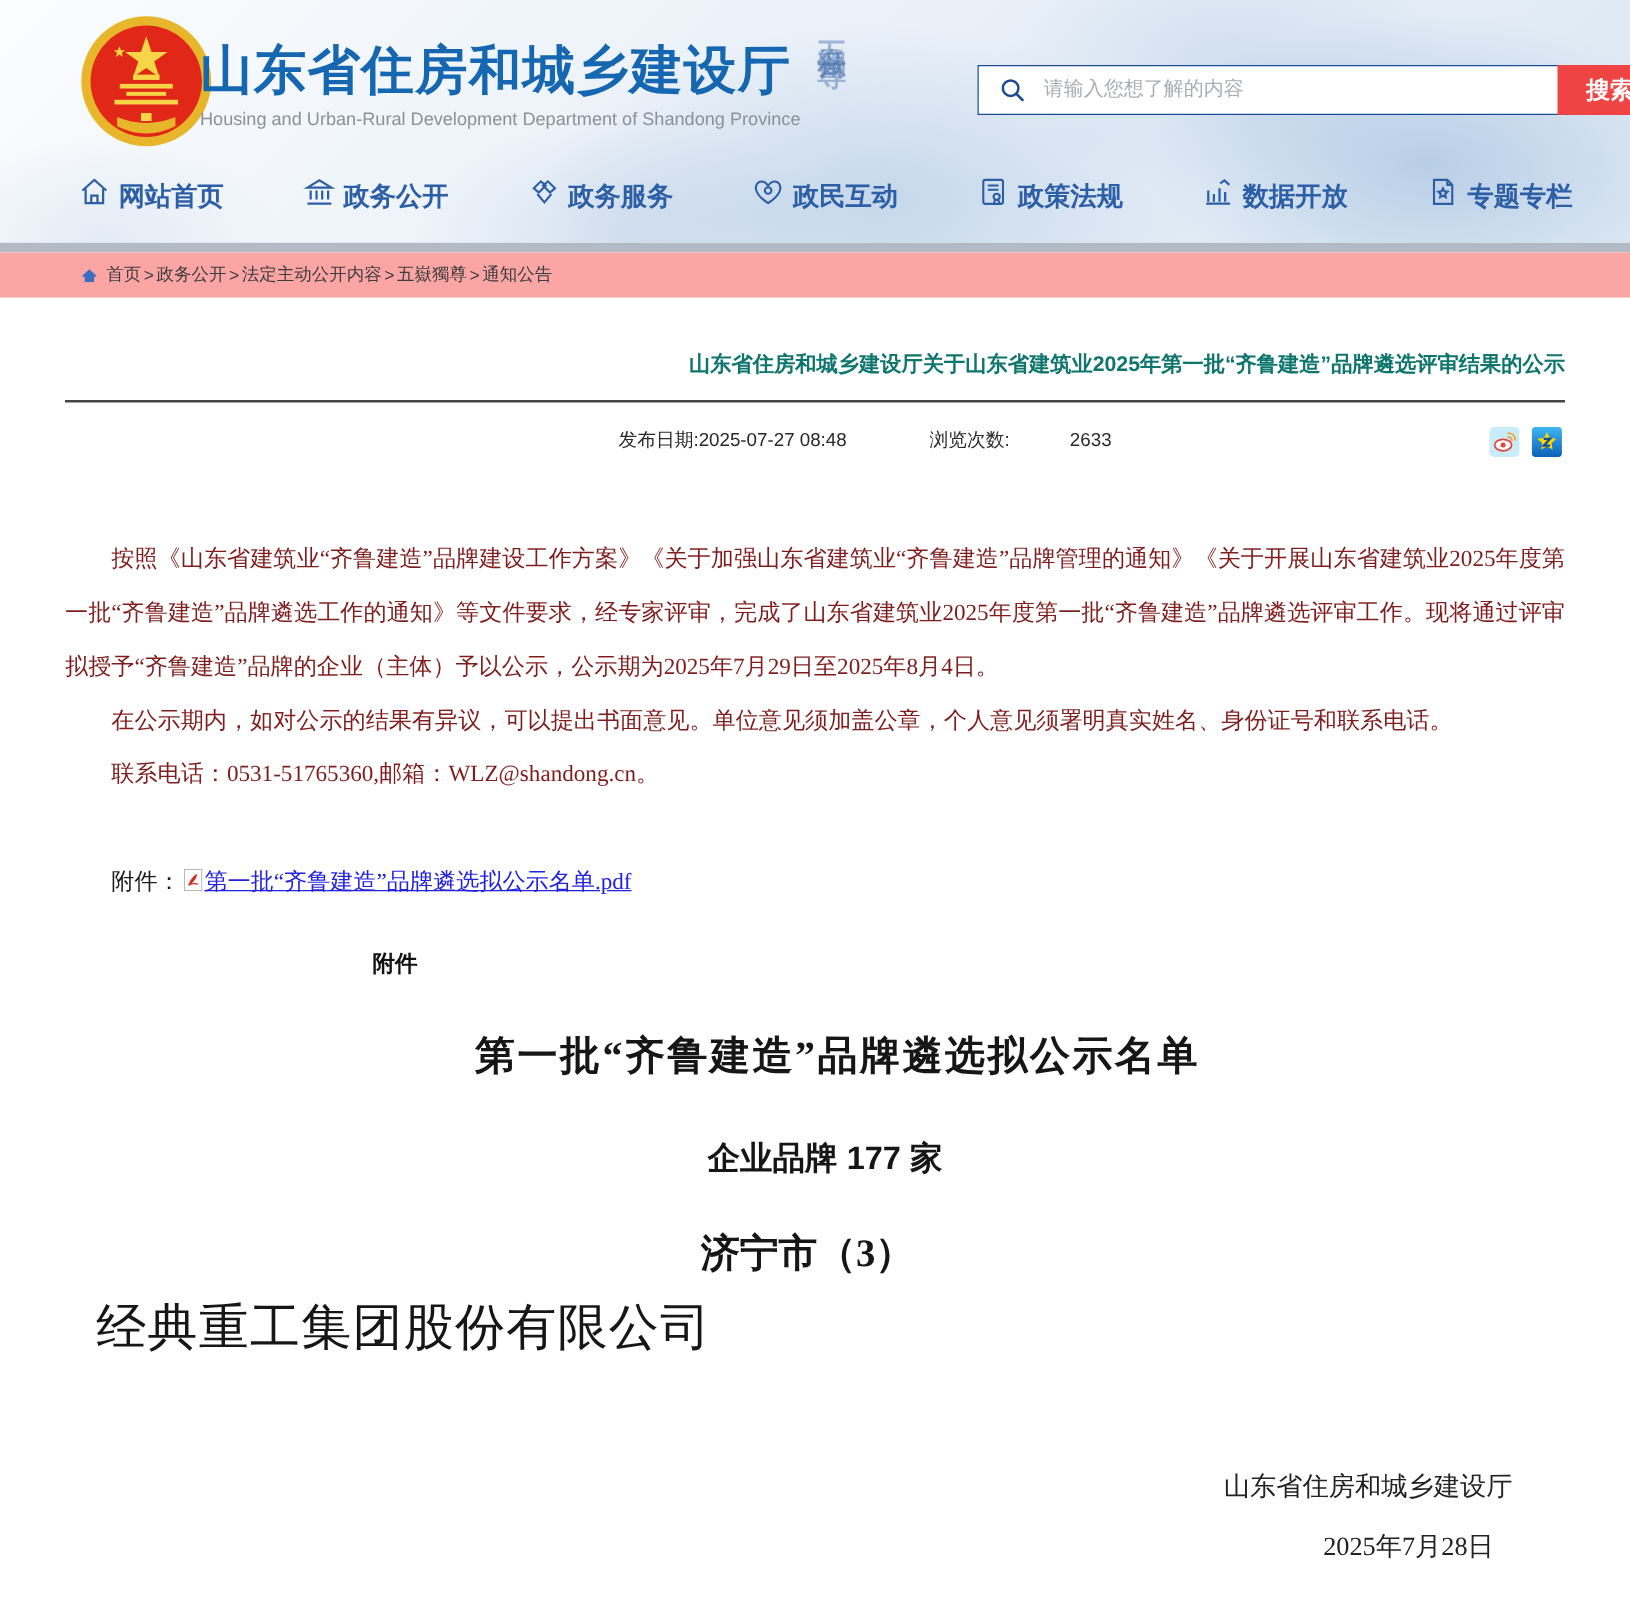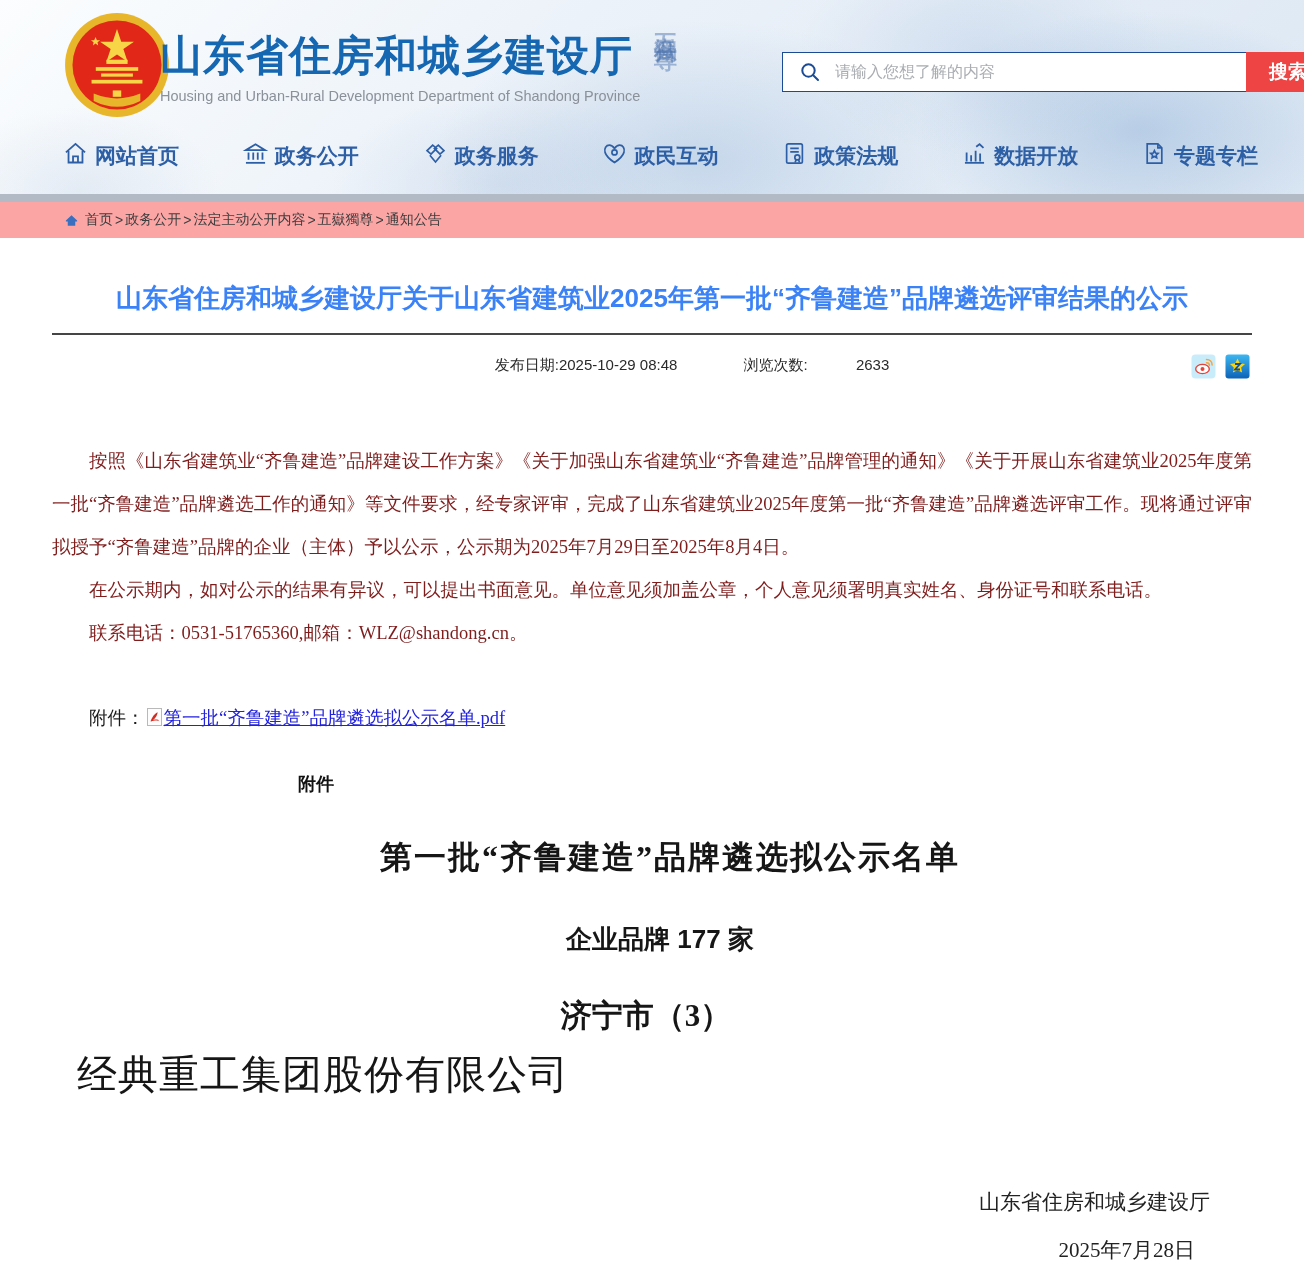--- a/index.html
+++ b/index.html
@@ -46,21 +46,21 @@
   .breadcrumb {
     height:36px; background:#fca5a5; display:flex; align-items:center;
     padding-left:64px; font-size:14px; color:#3d3d3d;
   }
   .breadcrumb .crumb { cursor:pointer; }
   .breadcrumb .sep { margin:0 2px; color:#3d3d3d; }
   .breadcrumb svg { margin-right:6px; }
   
   .content { width:1200px; margin:0 auto; }
   .article-title {
-    margin-top:42px; text-align:center; font-size:26px; font-weight:bold; color:#3b82f6; line-height:1.45;
+    margin-top:42px; text-align:right; font-size:17px; font-weight:bold; color:#0f766e; line-height:1.45;
   }
   .title-rule { border:0; border-top:2px solid #454545; margin-top:15px; }
   .meta { position:relative; margin-top:21px; height:28px; font-size:15px; color:#2a2a2a; text-align:center; }
   .meta-inner { display:inline-block; transform:translateX(40px); }
   .meta .pub { margin-right:62px; }
   .meta .views-label { margin-right:44px; }
   .share-box { position:absolute; right:2px; top:-2px; display:flex; gap:9px; }
   .share-box span { display:flex; cursor:pointer; }
   
   .body-text { margin-top:56px; font-family:"Liberation Serif", serif; font-size:18.5px; color:#7f1d1d; }
@@ -213,21 +213,21 @@
   <span class="crumb">通知公告</span>
 </div>
 
 <div class="content">
 
   <div class="article-title">山东省住房和城乡建设厅关于山东省建筑业2025年第一批“齐鲁建造”品牌遴选评审结果的公示</div>
   <hr class="title-rule">
 
   <div class="meta">
     <span class="meta-inner">
-      <span class="pub">发布日期:2025-10-29 08:48</span>
+      <span class="pub">发布日期:2025-07-27 08:48</span>
       <span class="views-label">浏览次数:</span>
       <span>2633</span>
     </span>
     <span class="share-box">
       <span>
         <svg width="25" height="25" viewBox="0 0 25 25">
           <rect x="0.5" y="0.5" width="24" height="24" rx="4" fill="#c9ecfb"></rect>
           <ellipse cx="11.5" cy="15" rx="6.8" ry="4.6" fill="#ffffff" stroke="#e6443a" stroke-width="1.4"></ellipse>
           <circle cx="11.5" cy="15" r="2" fill="#e6443a"></circle>
           <path d="M15.5 5.5 c3.4 0 5.6 2.3 5.6 5.4" fill="none" stroke="#f5a33b" stroke-width="1.5" stroke-linecap="round"></path>

